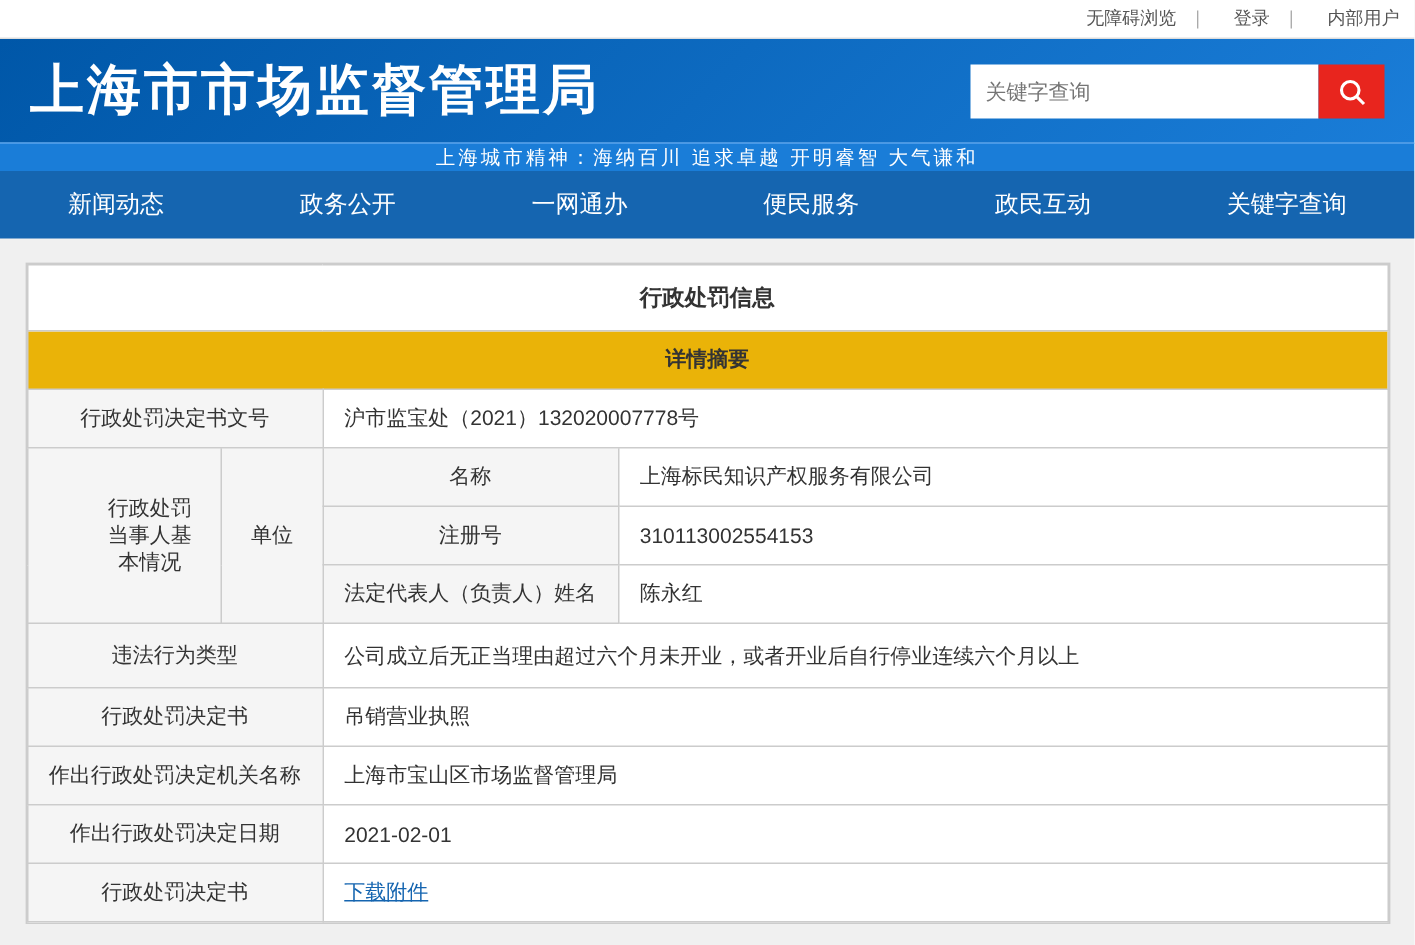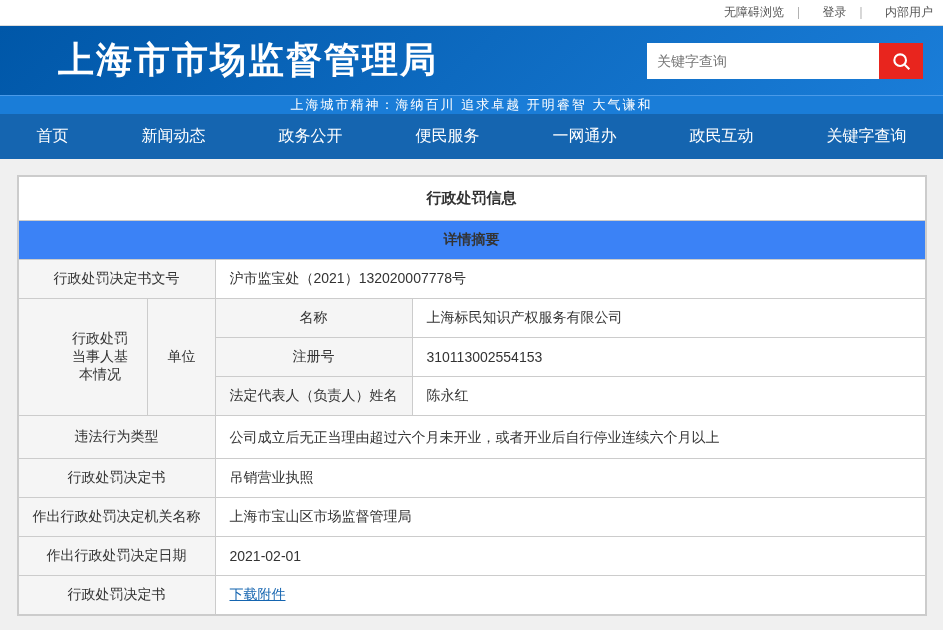--- a/index.html
+++ b/index.html
@@ -27,21 +27,20 @@
       padding: 10px 20px;
       display: flex;
       align-items: center;
       justify-content: space-between;
     }
     .header-title {
       font-size: 36px;
       font-weight: bold;
       color: #fff;
       letter-spacing: 2px;
-      margin-left: 38px;
     }
     .search-box {
       display: flex;
       align-items: center;
     }
     .search-input {
       width: 232px;
       height: 36px;
       padding: 0 10px;
       border: none;
@@ -116,21 +115,21 @@
     .section-header td {
       text-align: center;
       background: #fff;
       font-size: 15px;
       font-weight: bold;
       color: #333;
       padding: 12px;
     }
     .sub-header td {
       text-align: center;
-      background: #3b82f6;
+      background: #eab308;
       font-weight: bold;
       color: #333;
       font-family: Liberation Serif, serif;
     }
     .label-cell {
       background: #f5f5f5;
       text-align: center;
       color: #555;
       white-space: nowrap;
     }
@@ -171,25 +170,24 @@
       </svg>
     </button>
   </div>
 </div>
 
 <div class="subtitle-bar">
   <span>上海城市精神：海纳百川  追求卓越  开明睿智  大气谦和</span>
 </div>
 
 <nav class="nav">
-  <a class="nav-item">首页</a>
   <a class="nav-item">新闻动态</a>
   <a class="nav-item">政务公开</a>
+  <a class="nav-item">一网通办</a>
   <a class="nav-item">便民服务</a>
-  <a class="nav-item">一网通办</a>
   <a class="nav-item">政民互动</a>
   <a class="nav-item">关键字查询</a>
 </nav>
 
 <div class="content">
   <table class="info-table">
     <tbody>
         <tr class="section-header">
       <td colspan="4">行政处罚信息</td>
     </tr>

